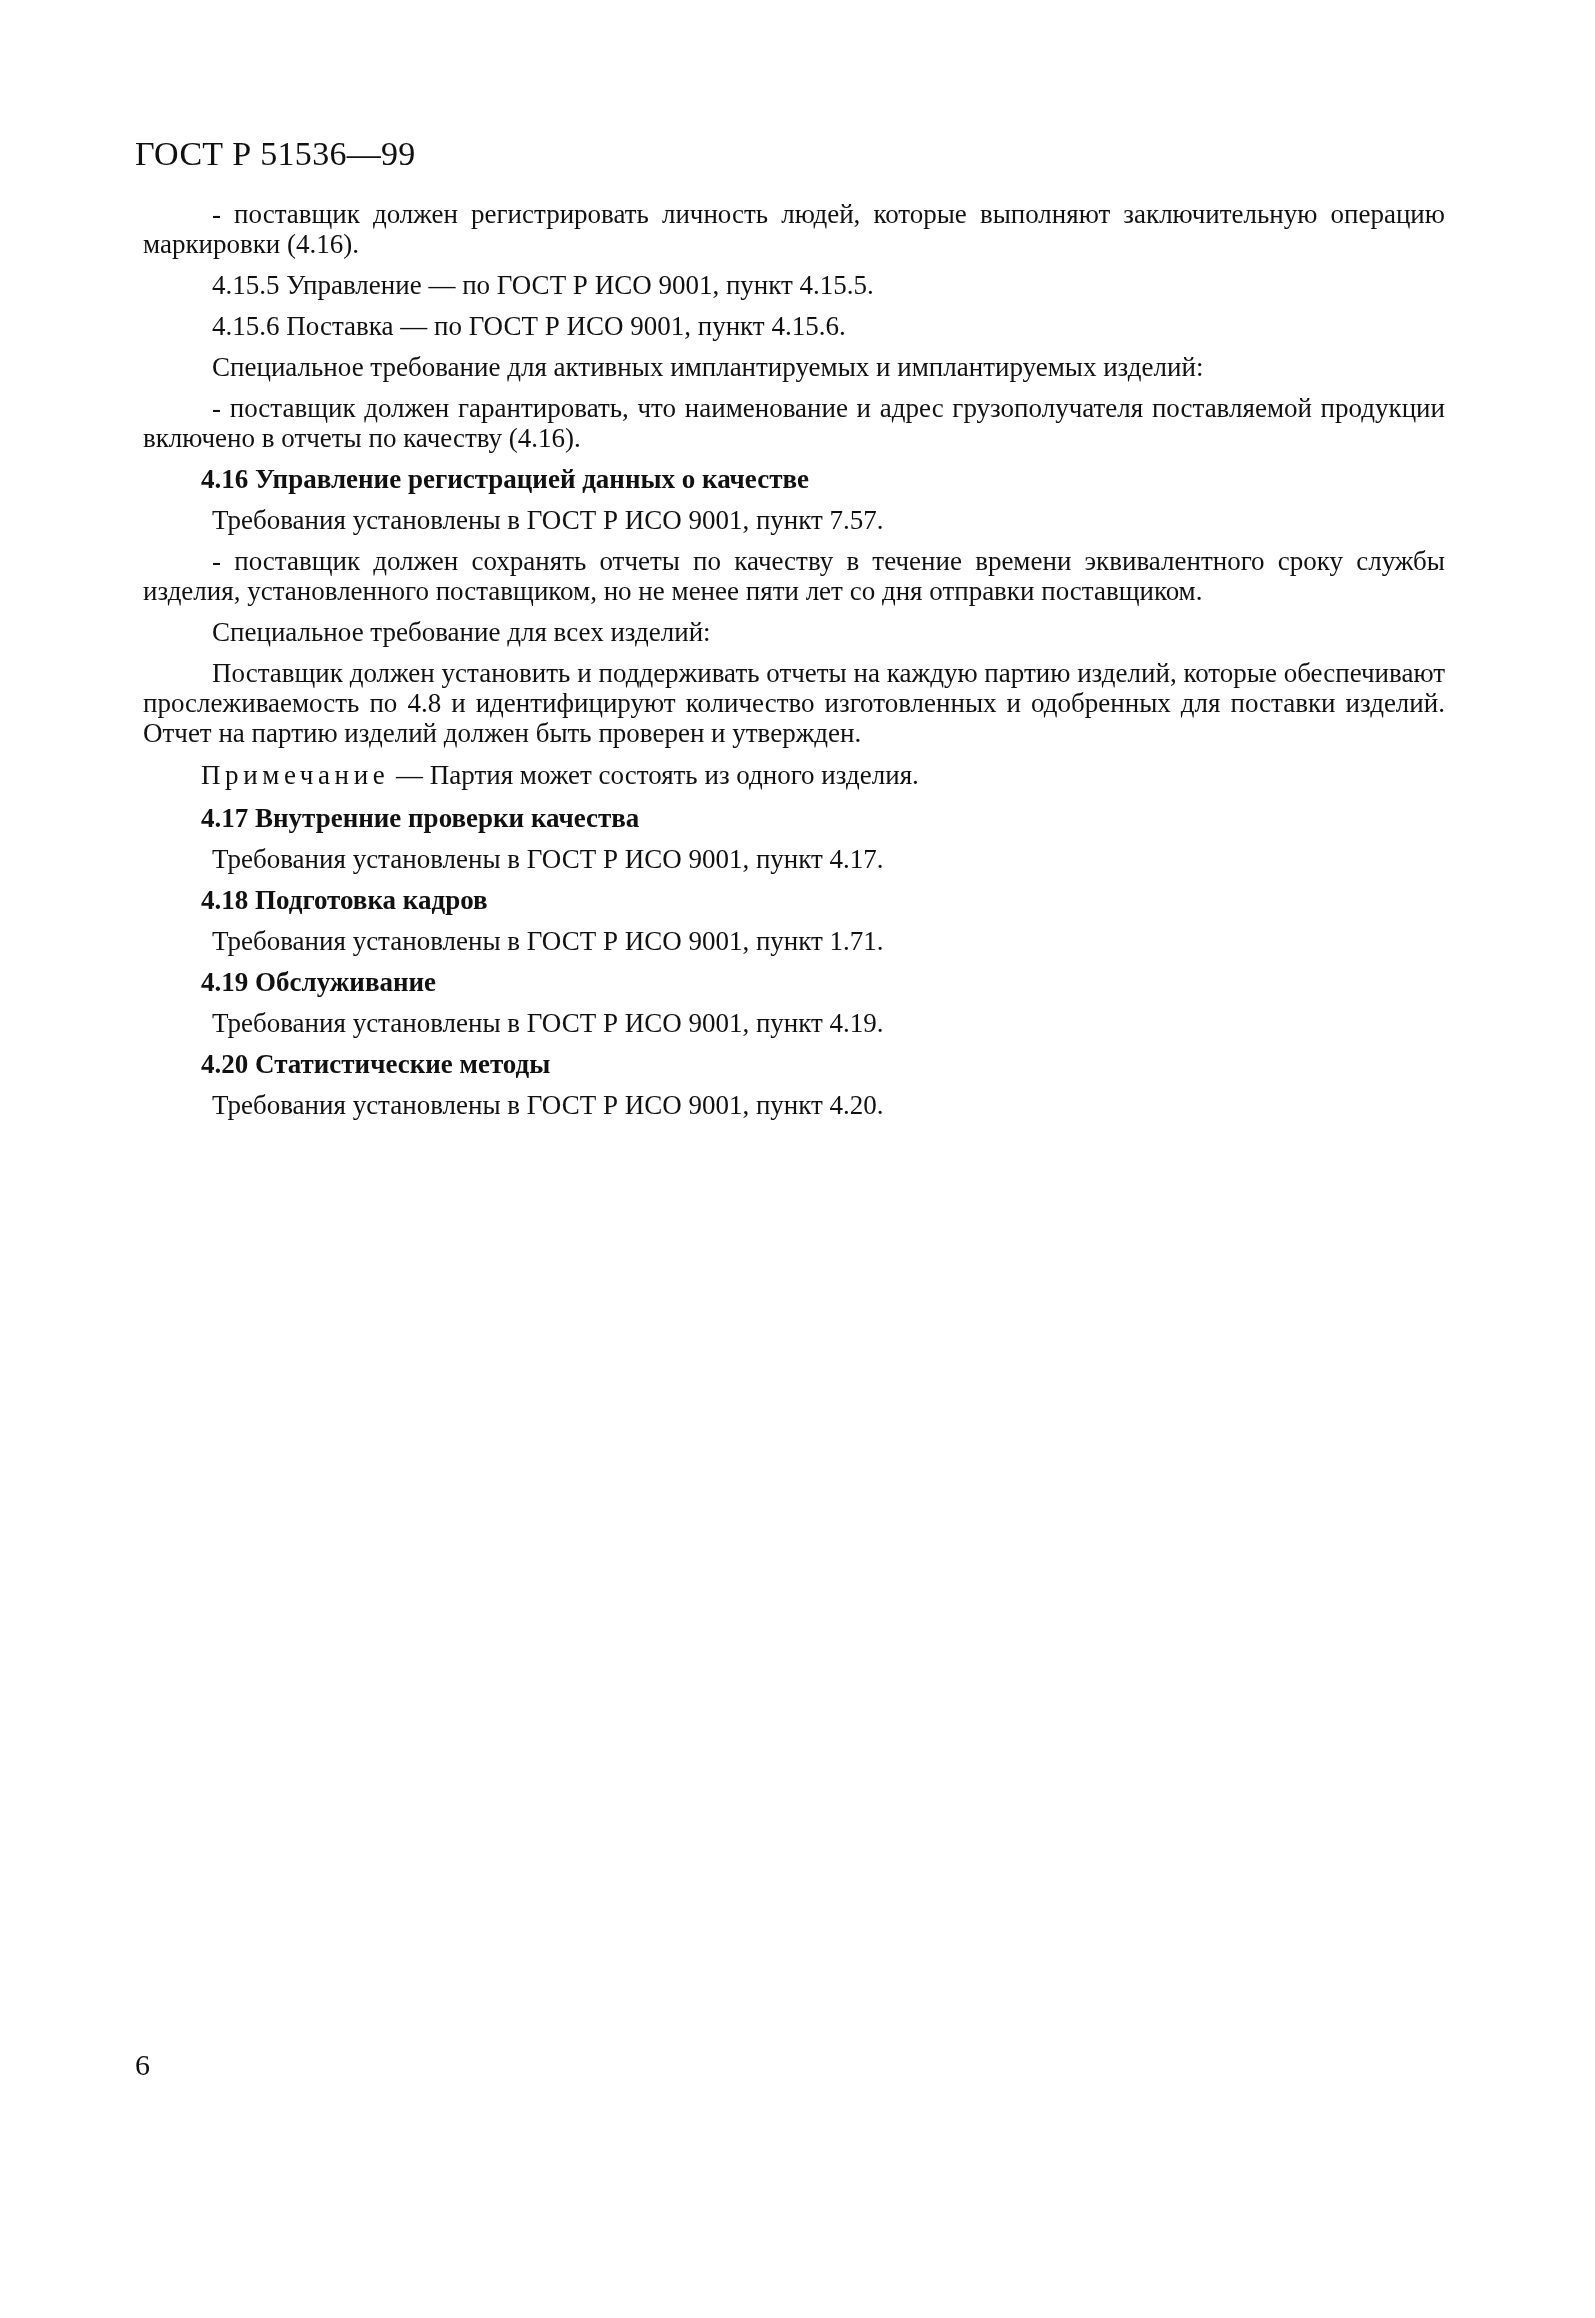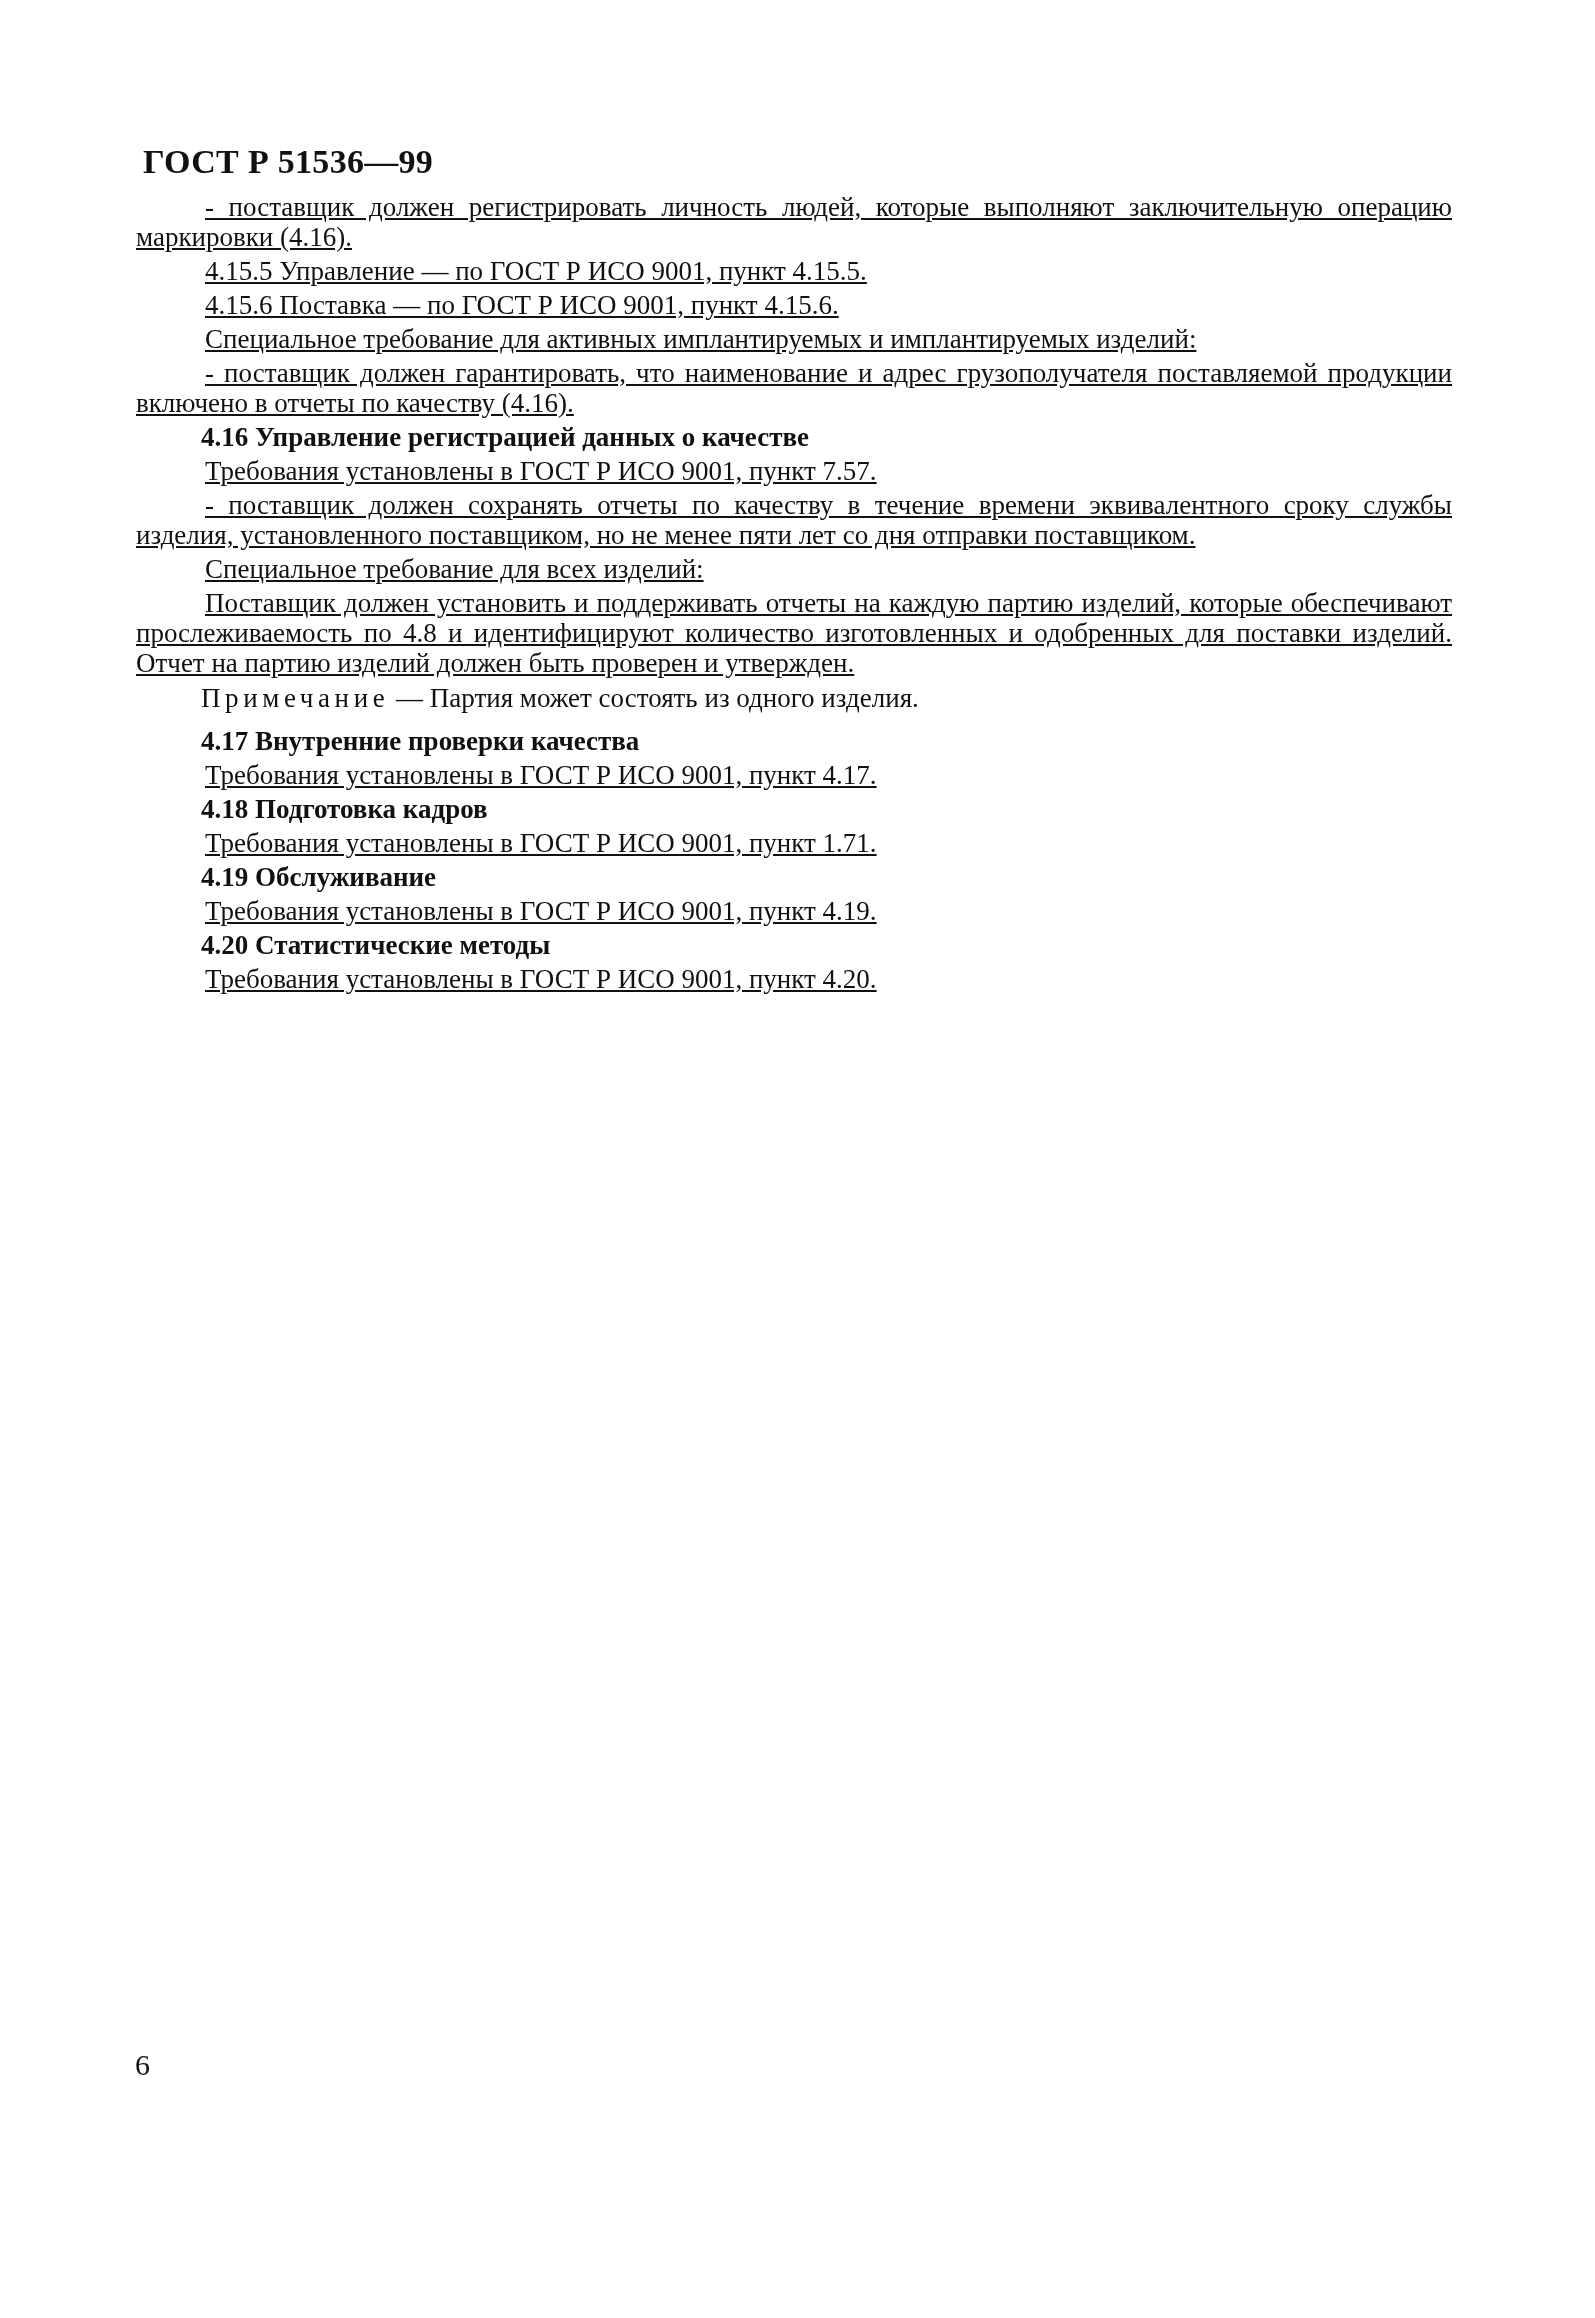--- a/index.html
+++ b/index.html
@@ -1,22 +1,22 @@
 <!DOCTYPE html>
 <html style="font-size:10.6px"><head>
 <meta charset="utf-8">
 <style>
   html, body { margin: 0; padding: 0; background: #ffffff; }
   body { width: 1596px; height: 2319px; position: relative; overflow: hidden; color: #111111;
          font-family: "Liberation Serif", "DejaVu Serif", serif; }
-  .page-header { position: absolute; left: 131px; top: 130px; font-size: 34px; font-weight: bold;
-                 letter-spacing: 0.3px; line-height: 40px; margin: 12px; }
+  .page-header { position: absolute; left: 131px; top: 130px; font-size: 34px; font-weight: normal;
+                 letter-spacing: 0.3px; line-height: 40px; margin: 4px; }
   .body-block { position: absolute; left: 132px; top: 188px; width: 1324px;
                 font-size: 27px; line-height: 30px; }
-  .p { margin: 4px; text-align: justify; text-indent: 69px; text-decoration: underline; }
+  .p { margin: 11px; text-align: justify; text-indent: 69px; }
   .heading { margin: 0; text-indent: 69px; font-weight: bold; }
   .note { margin: 4px 0 12px 0; text-indent: 69px; font-size: 27px; line-height: 32px; }
   .note .label { letter-spacing: 4.6px; }
   .page-number { position: absolute; left: 135px; top: 2048px; font-size: 30px; line-height: 34px; margin: 0; }
 </style>
 </head>
 <body>
 
 <h1 class="page-header">ГОСТ Р 51536—99</h1>
 

